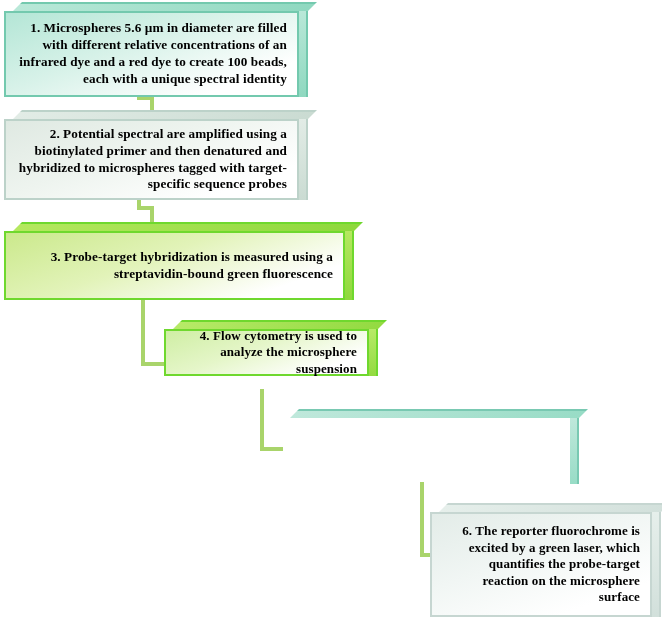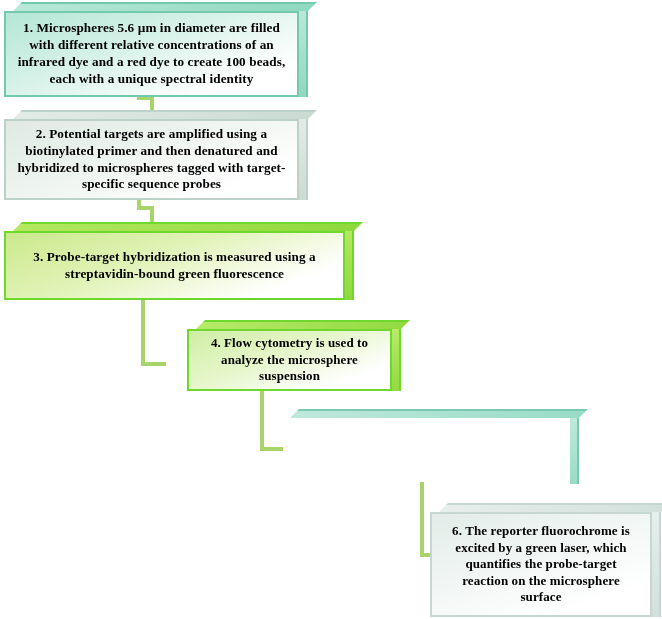--- a/index.html
+++ b/index.html
@@ -47,21 +47,21 @@
     width:calc(100% - 0px); height:9px;
     background:linear-gradient(90deg,var(--sd1),var(--sd2));
     border-top:2px solid var(--bd);
     box-sizing:border-box;
     transform:skewX(-45deg);
     transform-origin:bottom left;
   }
   .box .txt{
     position:relative;
     z-index:3;
-    text-align:center;
+    text-align:right;
     font-weight:bold;
     color:#000000;
     line-height:1.28;
     padding:4px 10px;
     width:100%;
     box-sizing:border-box;
     letter-spacing:0.1px;
   }
   .box .txt .num{ margin-right:.25em; }
 
@@ -106,36 +106,36 @@
         <span class="num">1.</span><span>Microspheres 5.6 µm in diameter are filled with different relative concentrations of an infrared dye and a red dye to create 100 beads, each with a unique spectral identity</span>
       </div>
     </div>
   </div>
 
   <div class="box" id="box2" style="left:4px;top:110px;width:295px;height:90px;font-size:13.2px;">
     <div class="top"></div>
     <div class="side"></div>
     <div class="face">
       <div class="txt">
-        <span class="num">2.</span><span>Potential targets are amplified using a biotinylated primer and then denatured and hybridized to microspheres tagged with target-specific sequence probes</span>
+        <span class="num">2.</span><span>Potential spectral are amplified using a biotinylated primer and then denatured and hybridized to microspheres tagged with target-specific sequence probes</span>
       </div>
     </div>
   </div>
 
   <div class="box" id="box3" style="left:4px;top:222px;width:341px;height:78px;font-size:13.2px;">
     <div class="top"></div>
     <div class="side"></div>
     <div class="face">
       <div class="txt">
         <span class="num">3.</span><span>Probe-target hybridization is measured using a streptavidin-bound green fluorescence</span>
       </div>
     </div>
   </div>
 
-  <div class="box" id="box4" style="left:164px;top:320px;width:205px;height:71px;font-size:13px;margin-left:23px;">
+  <div class="box" id="box4" style="left:164px;top:320px;width:205px;height:56px;font-size:13px;">
     <div class="top"></div>
     <div class="side"></div>
     <div class="face">
       <div class="txt">
         <span class="num">4.</span><span>Flow cytometry is used to analyze the microsphere suspension</span>
       </div>
     </div>
   </div>
 
   <div class="box" id="box5" style="left:281px;top:409px;width:289px;height:75px;font-size:13px;">

